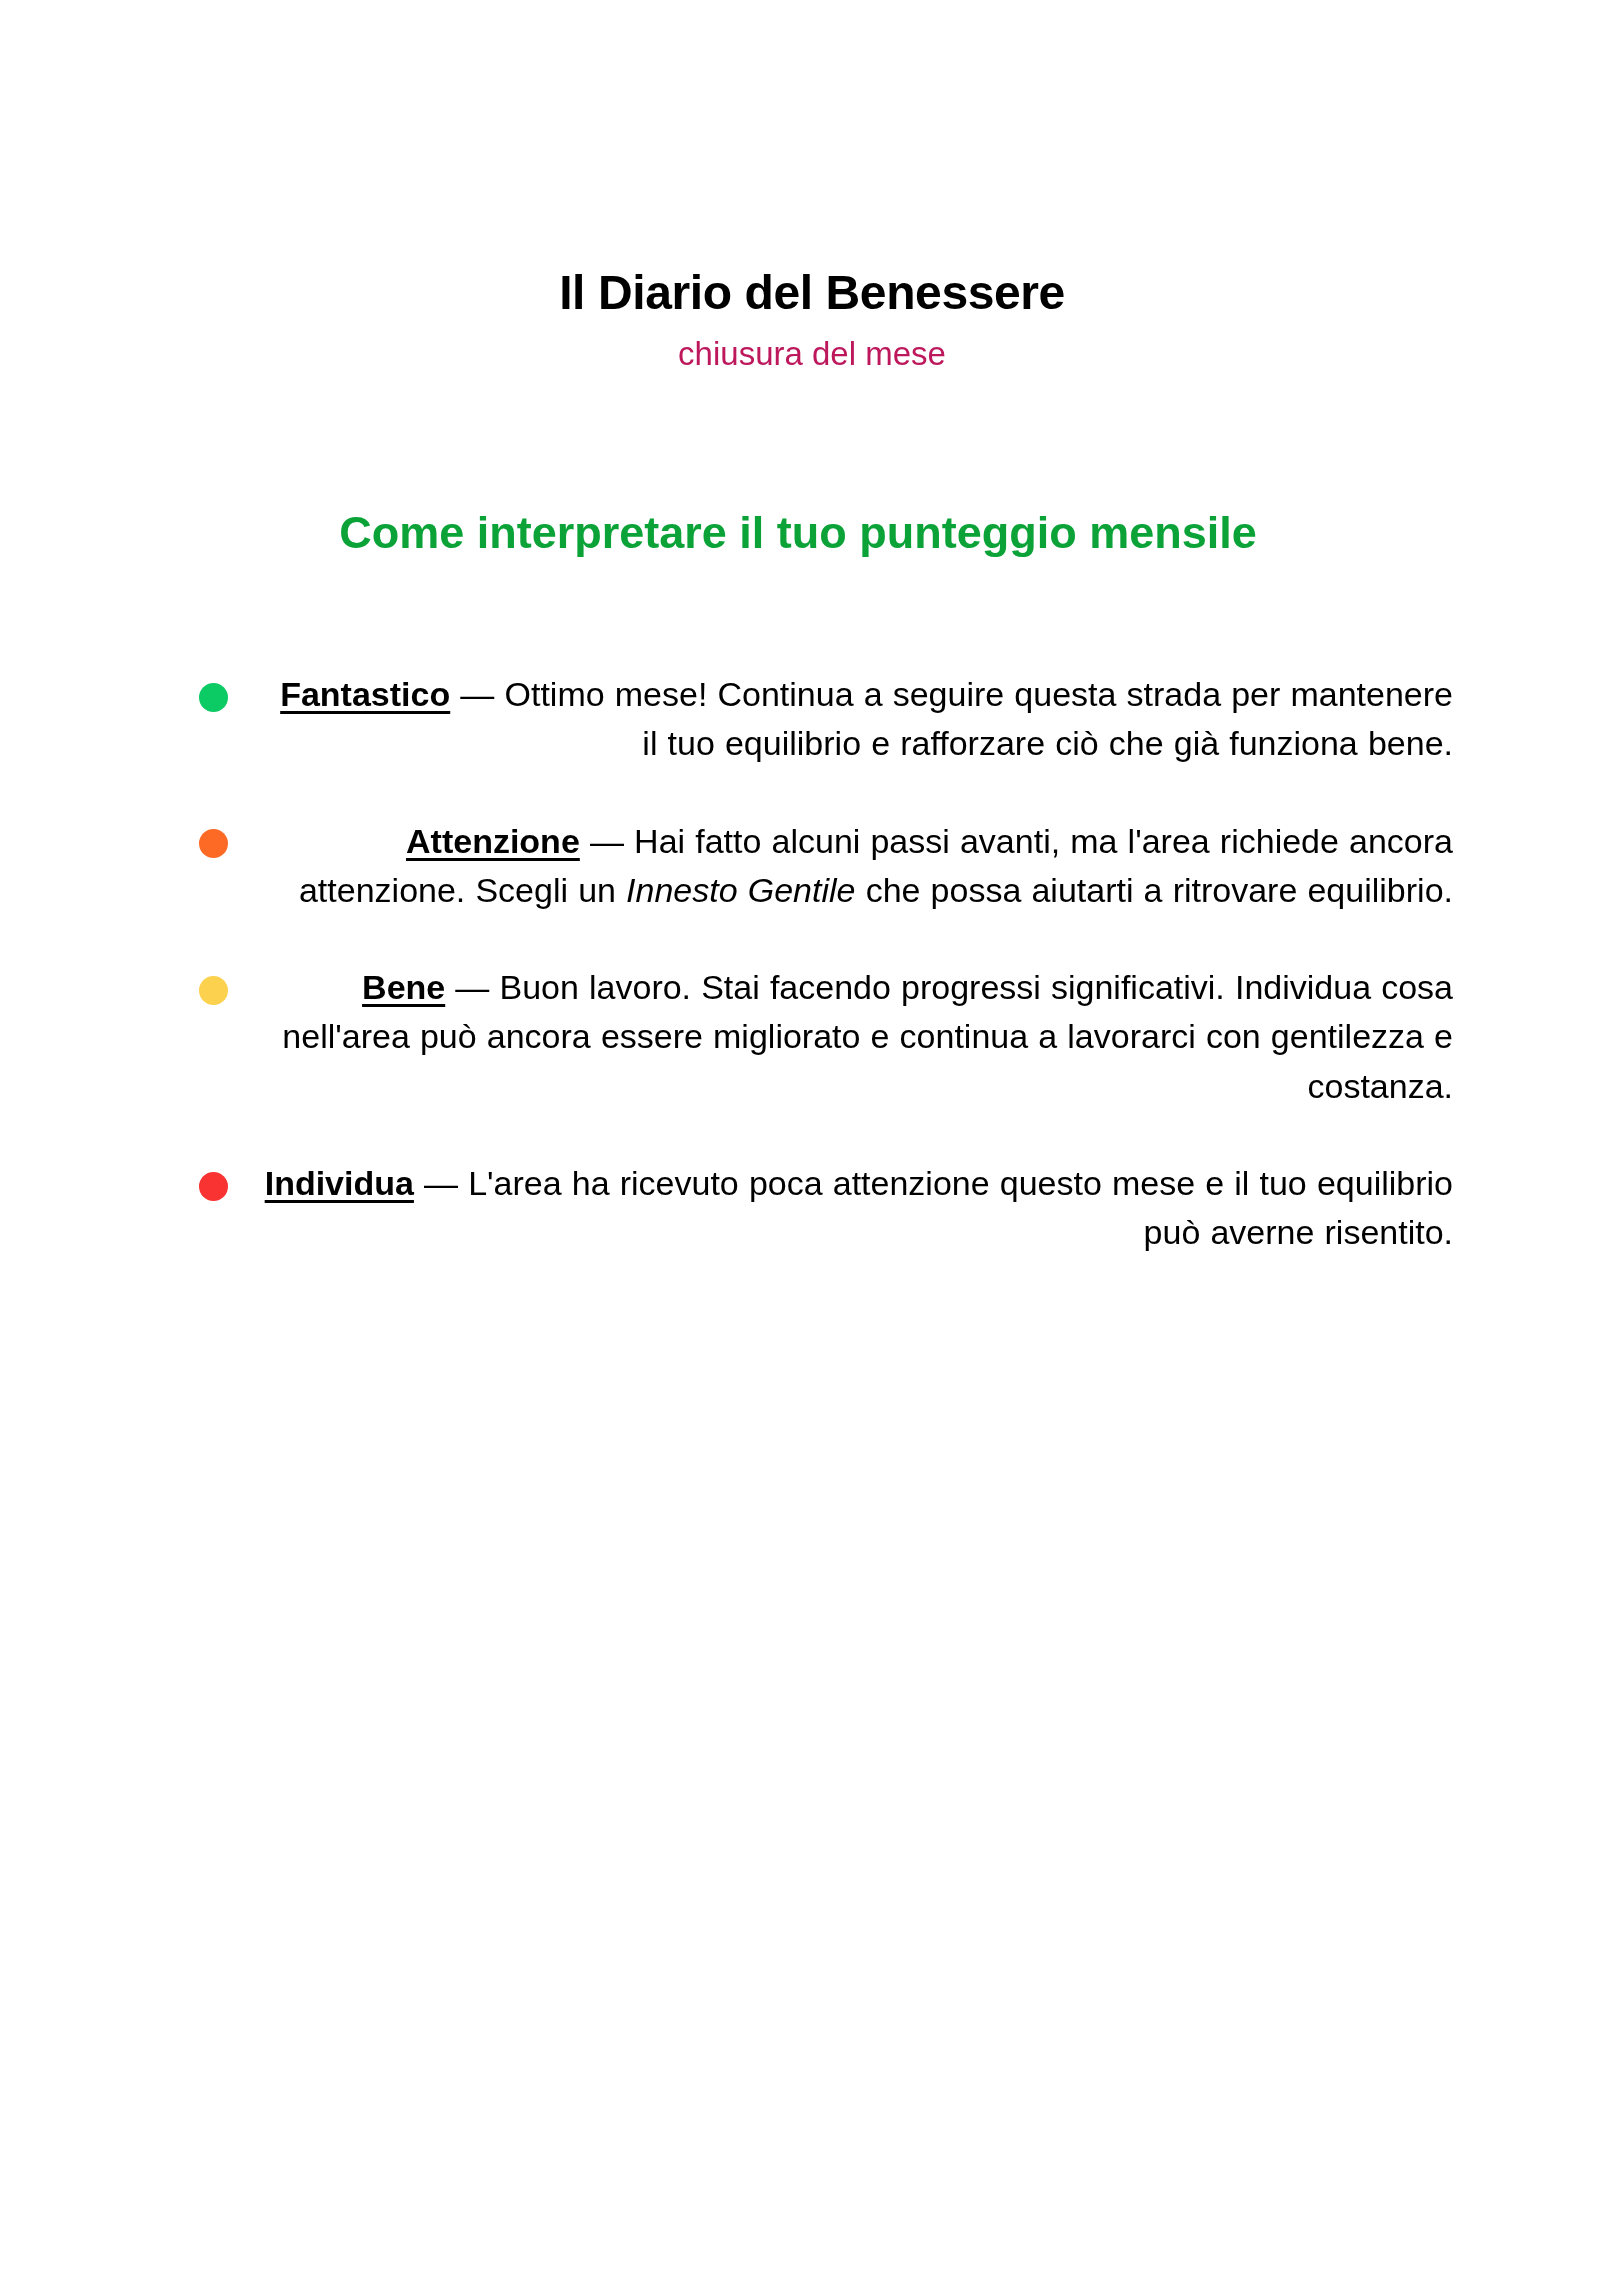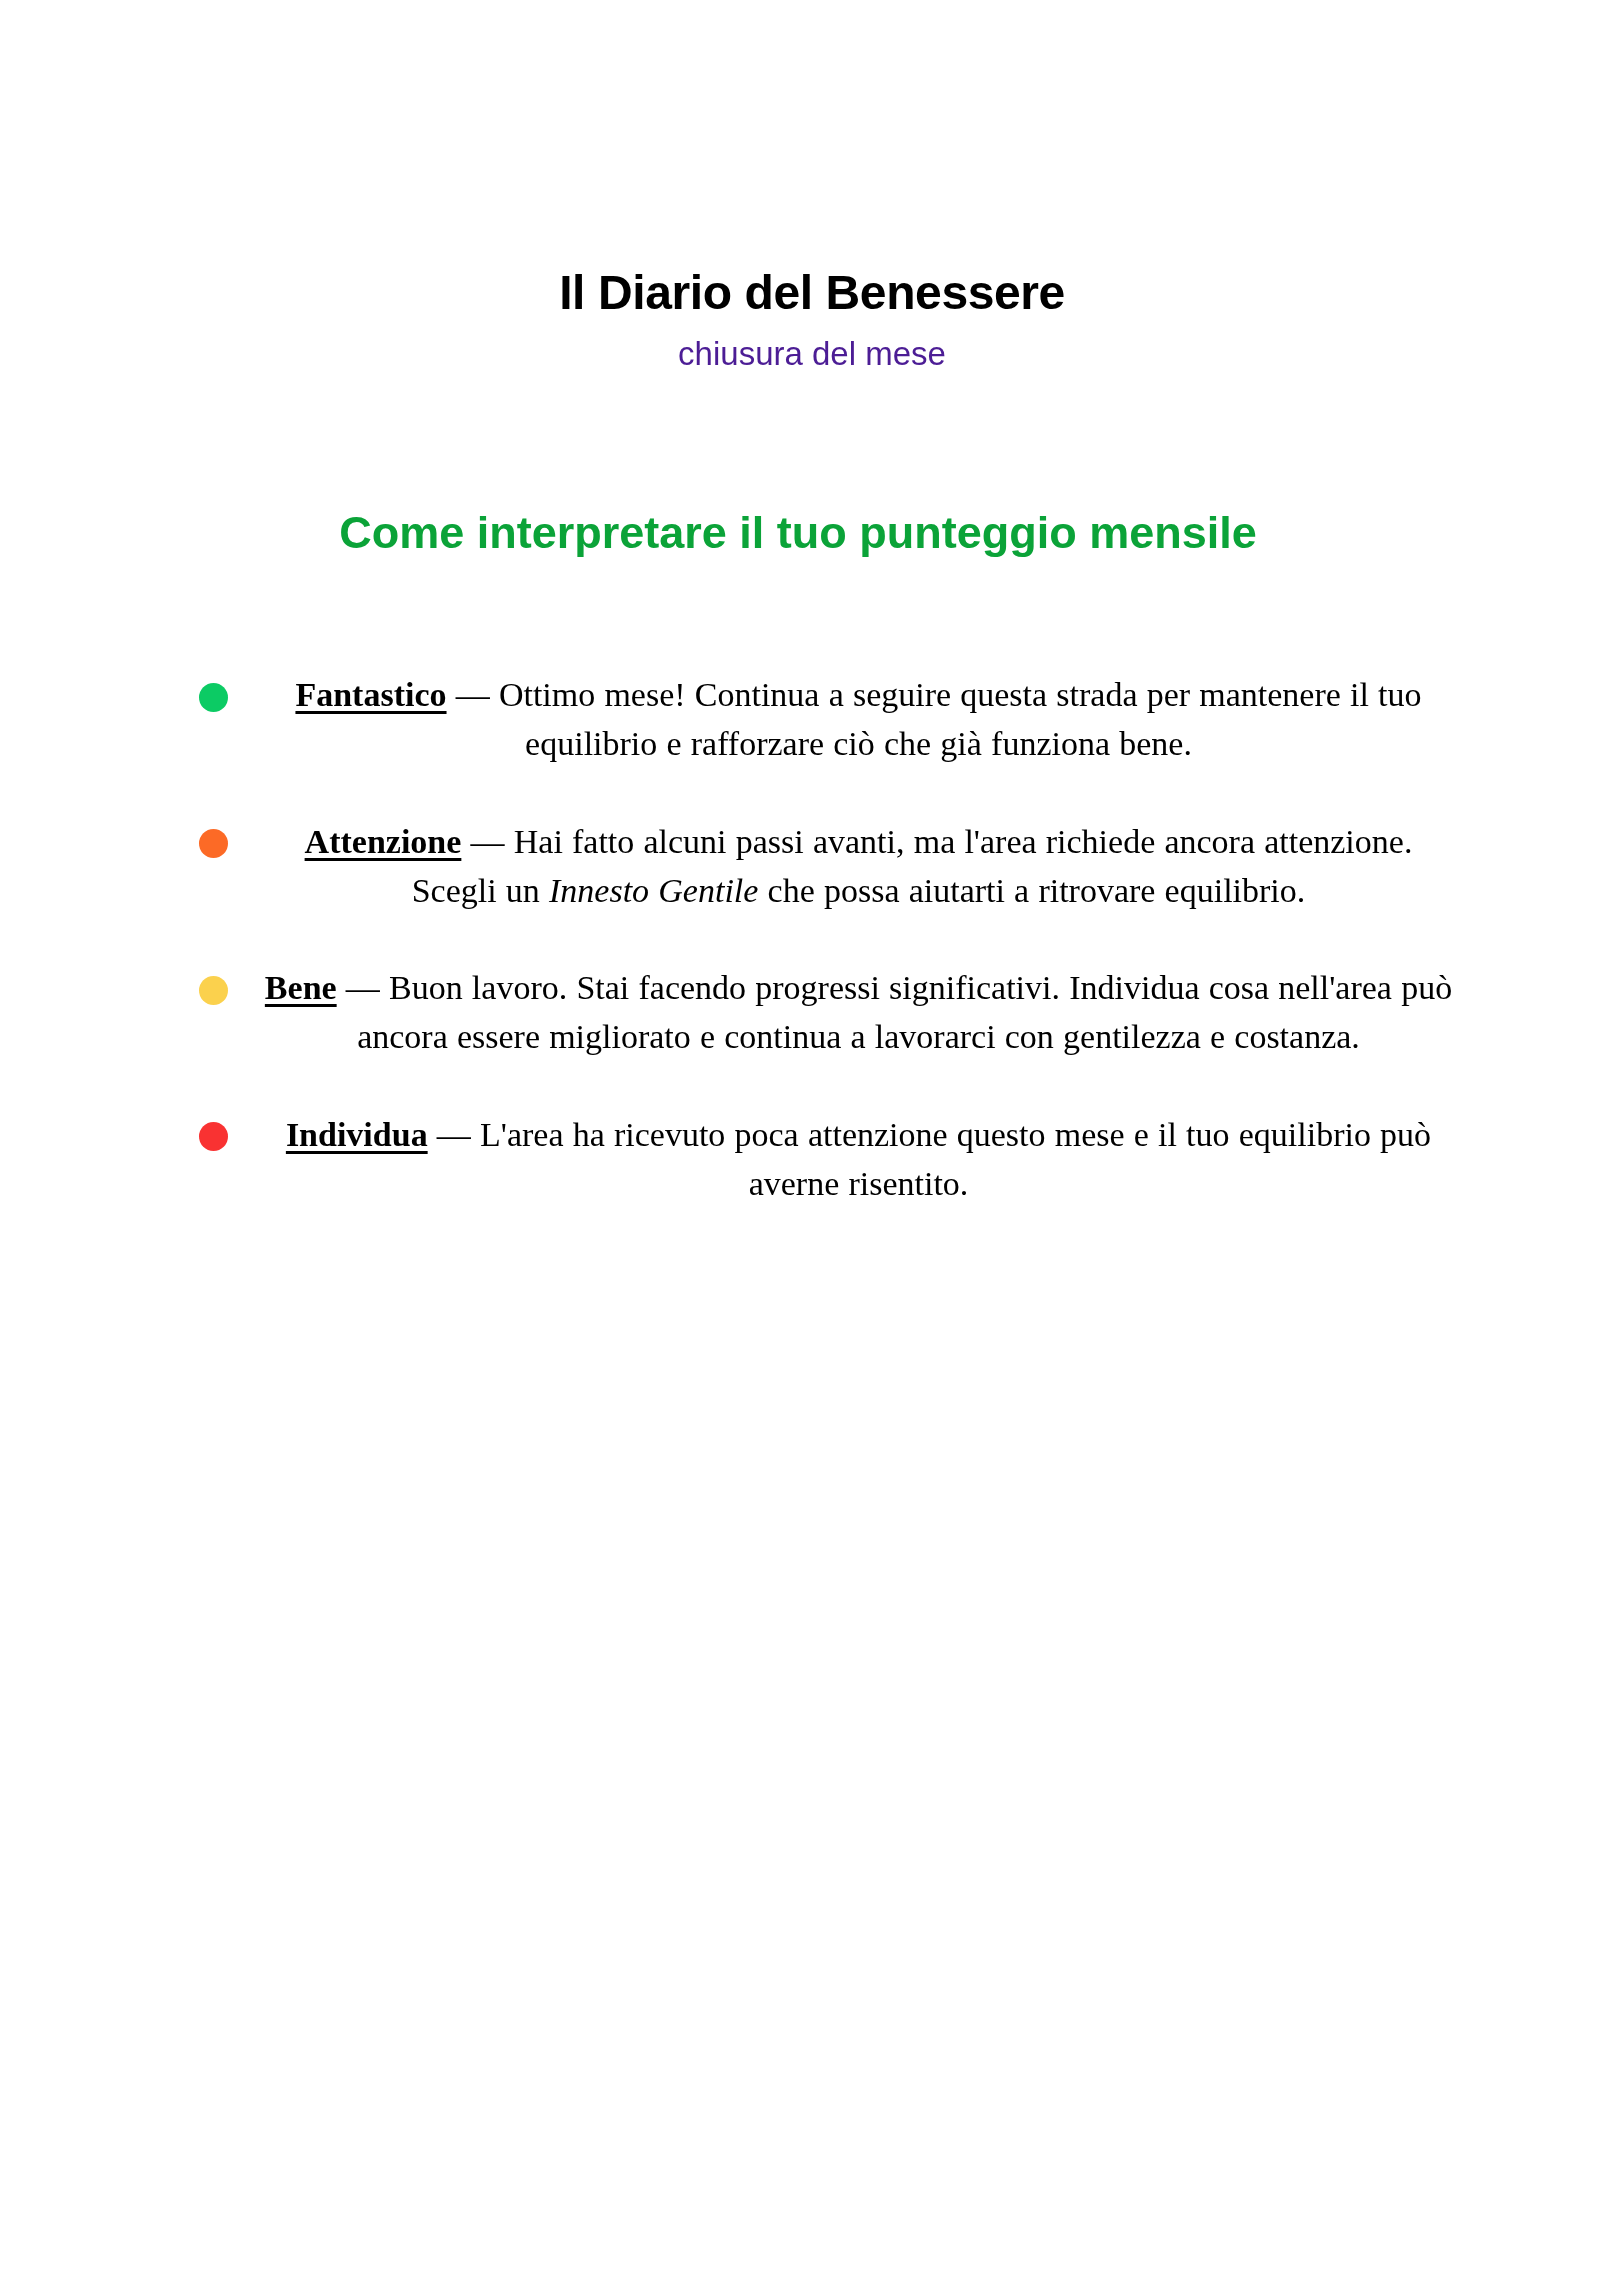--- a/index.html
+++ b/index.html
@@ -35,21 +35,21 @@
     letter-spacing: -0.4px;
     color: #000000;
     margin: 0;
     padding: 0;
   }
 
   .doc-subtitle {
     font-size: 33px;
     font-weight: 400;
     line-height: 1.0;
-    color: #4c1d95;
+    color: #be185d;
     margin: 0;
     padding: 19.7px 0 0 0;
   }
 
   
   .section-heading {
     position: absolute;
     top: 510px;
     left: 0;
     width: 1596px;
@@ -97,22 +97,21 @@
     color: #000000;
     word-spacing: 0.02em;
   }
 
   .legend-body .para {
     margin: 0;
     text-align: justify;
   }
 
   .legend-body .para.last {
-    text-align: center;
-    font-family: Liberation Serif, serif;
+    text-align: right;
   }
 
   .legend-term {
     font-weight: 700;
     text-decoration: underline;
     text-underline-offset: 4.5px;
     text-decoration-thickness: 2.7px;
   }
 
   .legend-em {

